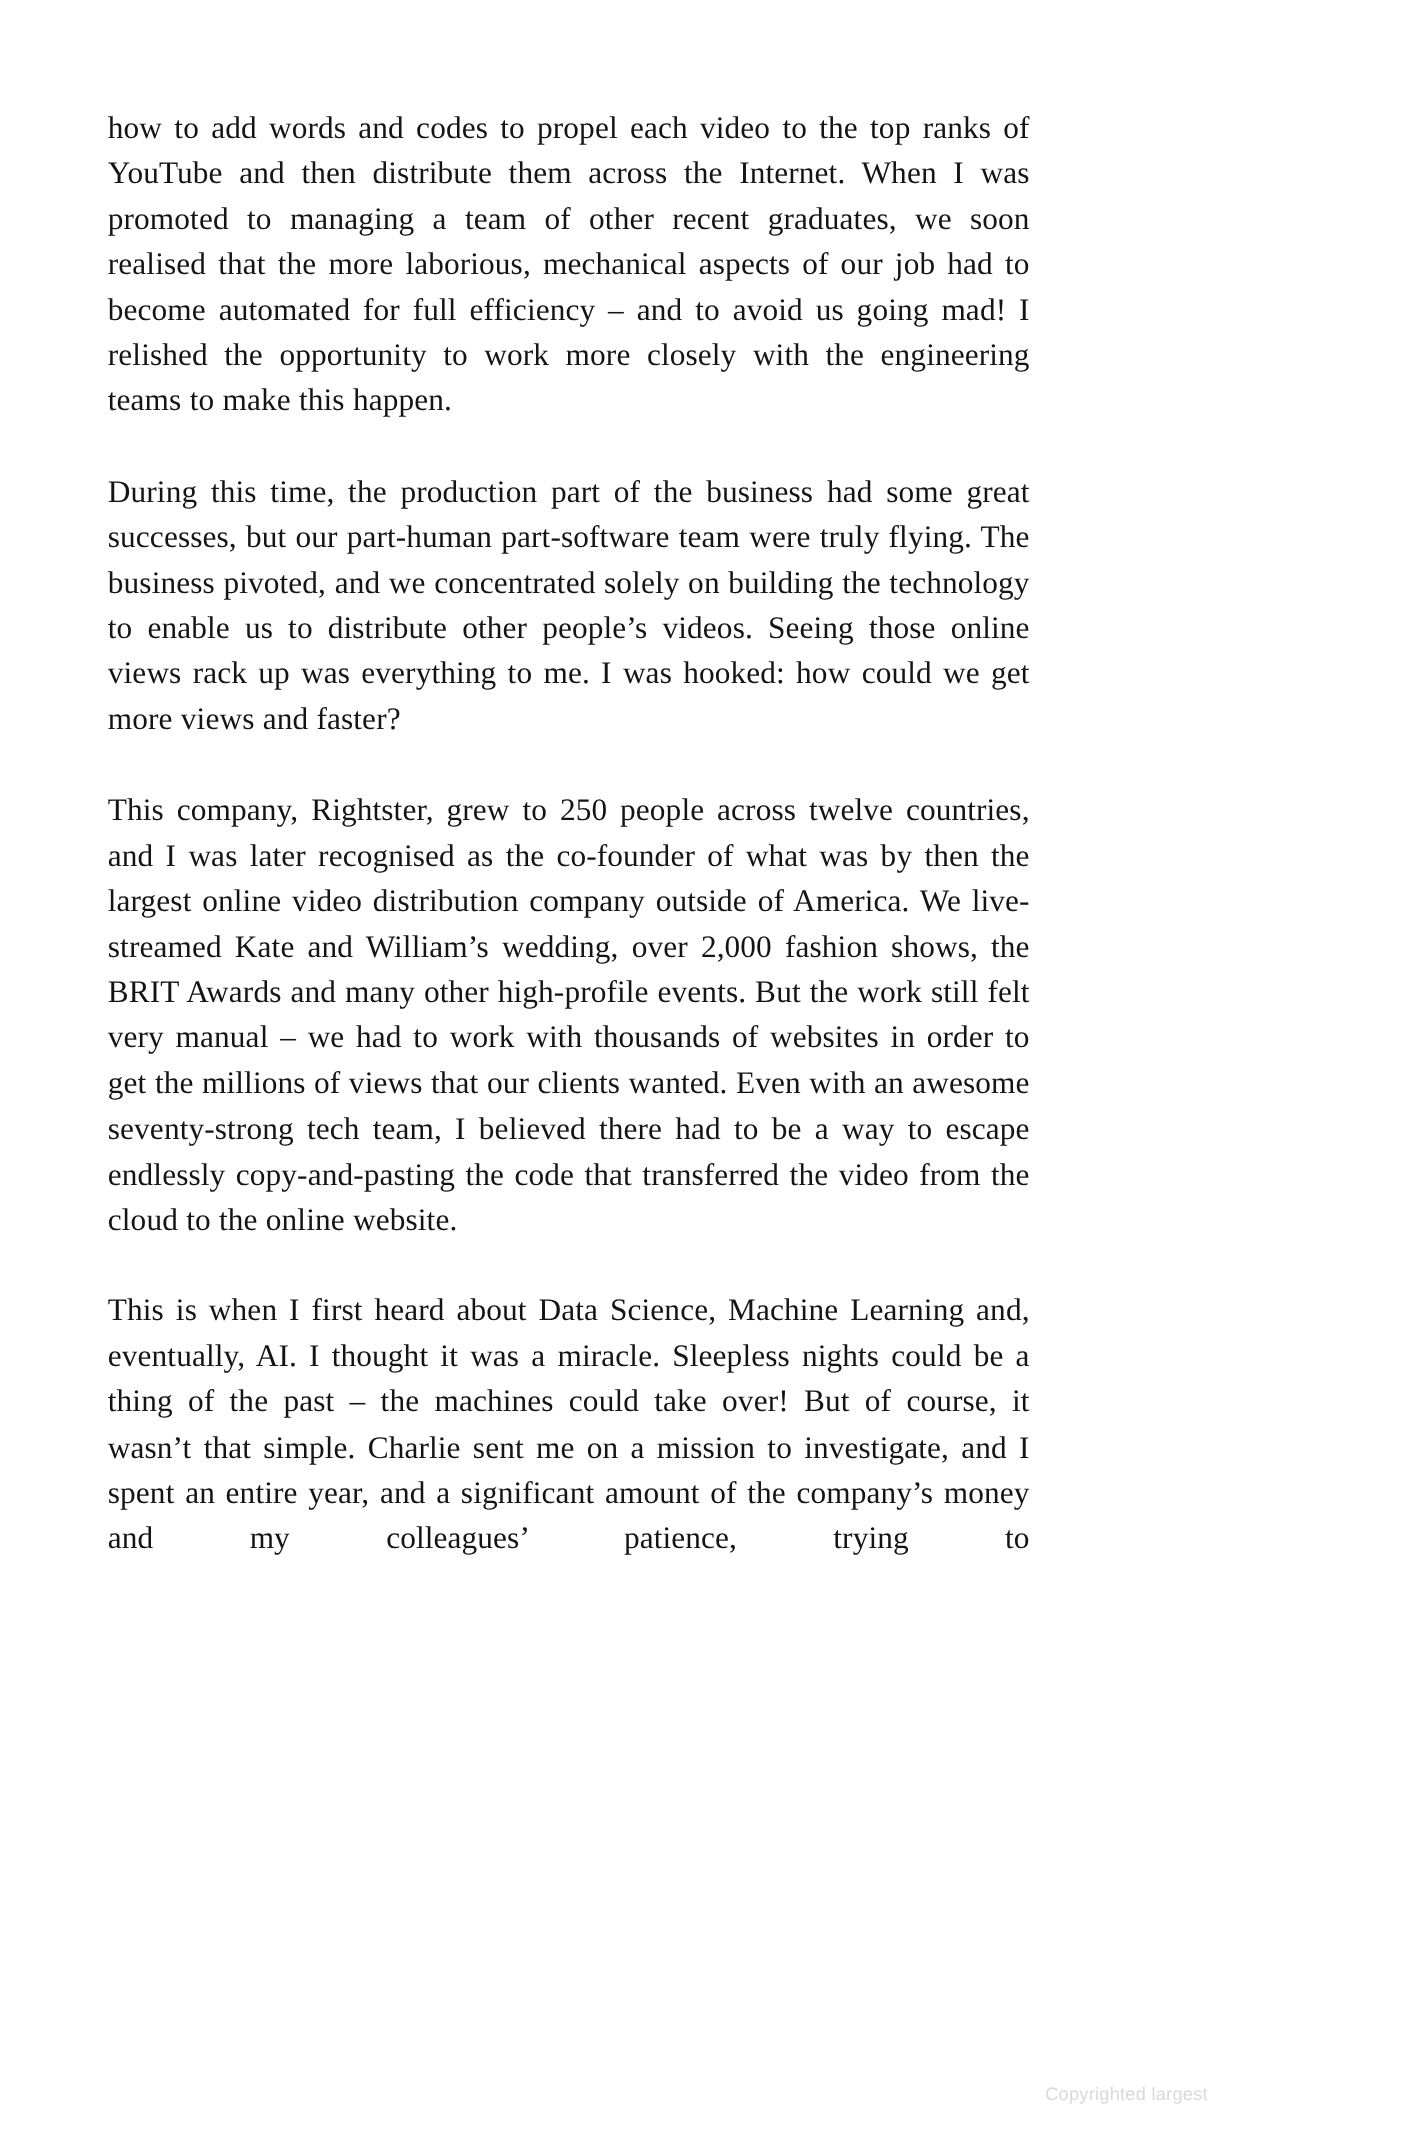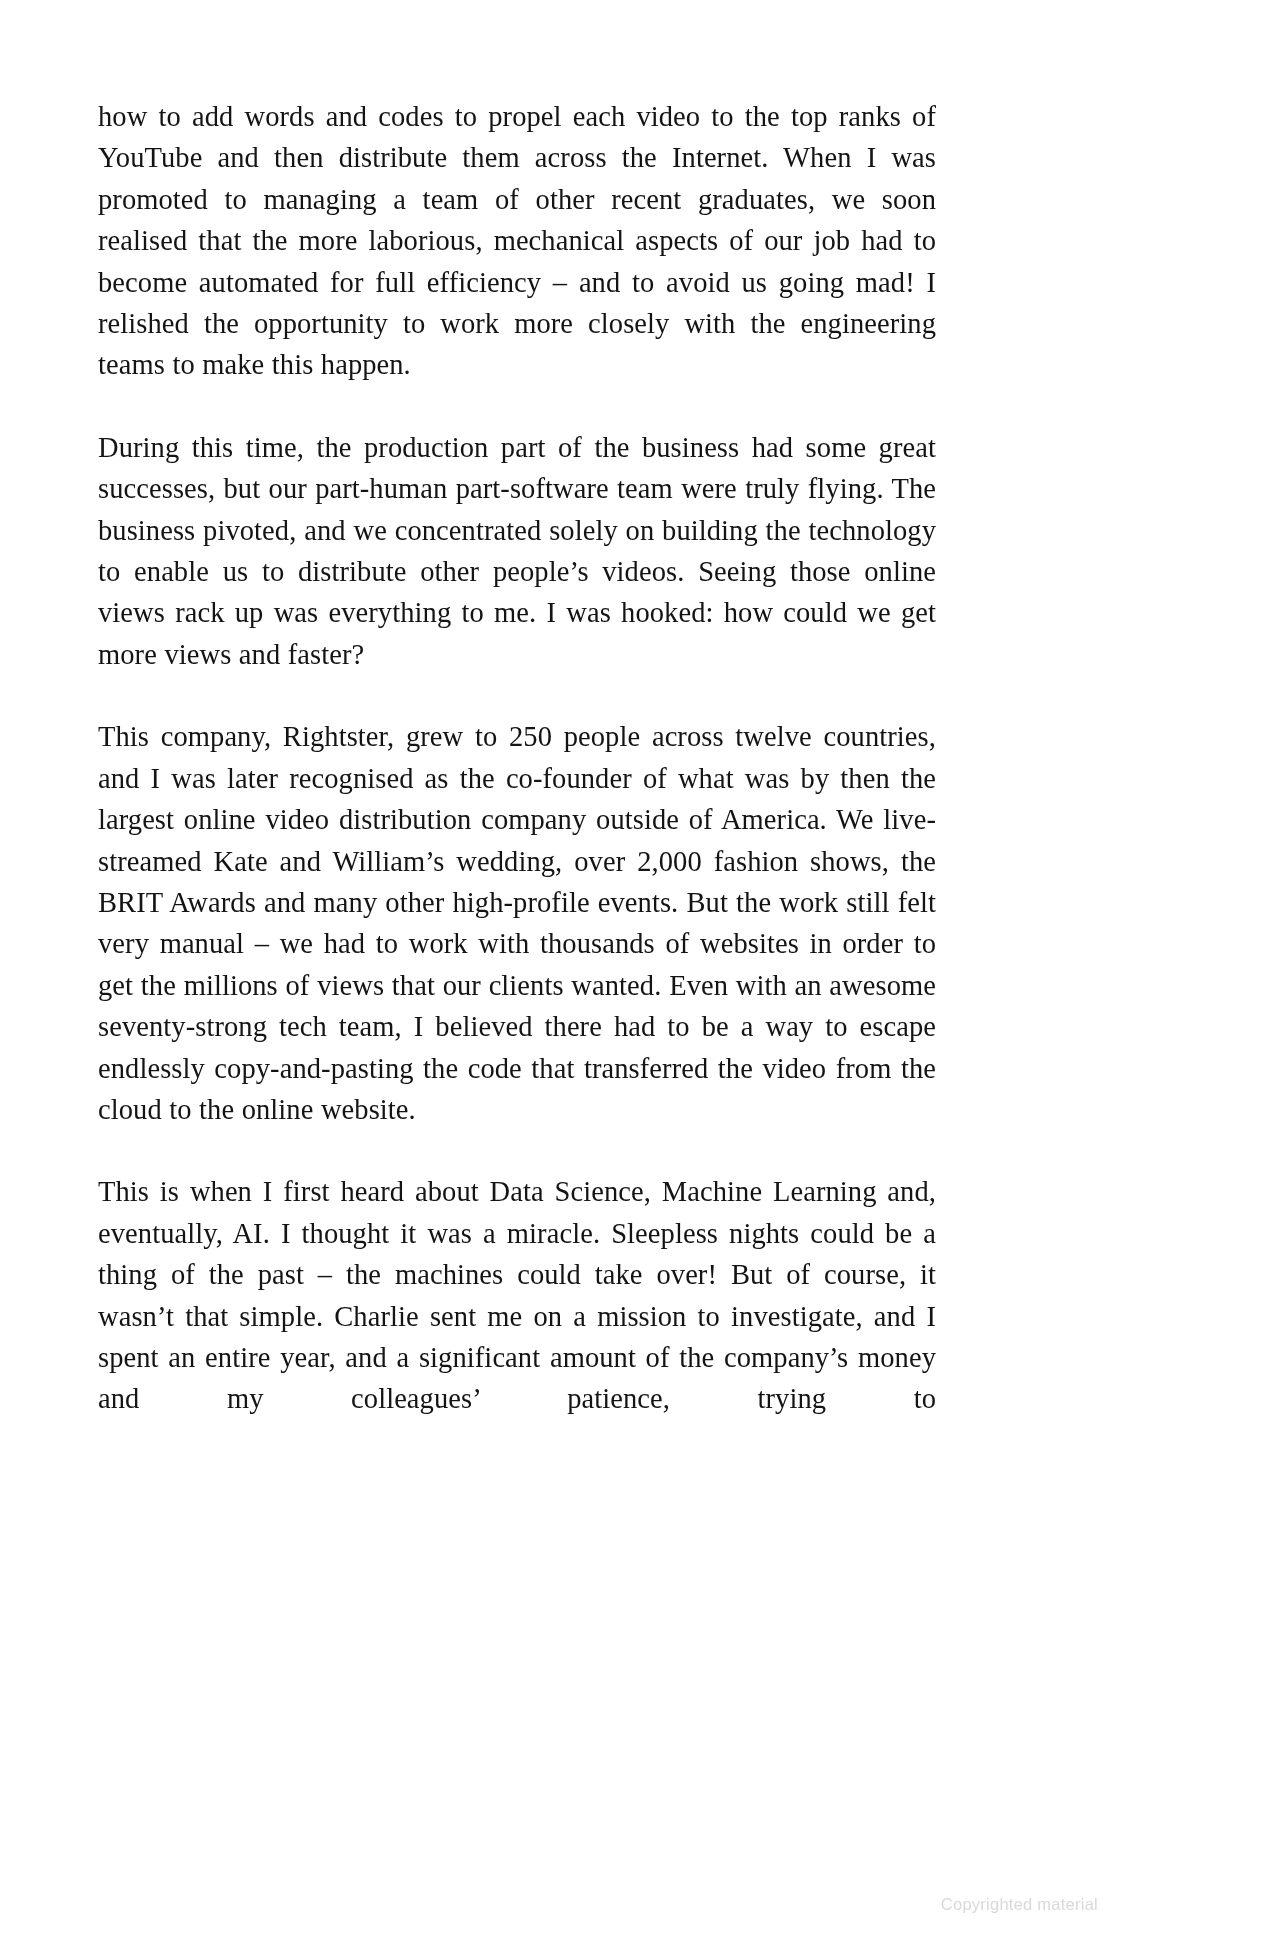--- a/index.html
+++ b/index.html
@@ -78,15 +78,15 @@
     <p class="para">how to add words and codes to propel each video to the top ranks of YouTube and then distribute them across the Internet. When I was promoted to managing a team of other recent graduates, we soon realised that the more laborious, mechanical aspects of our job had to become automated for full efficiency – and to avoid us going mad! I relished the opportunity to work more closely with the engineering teams to make this happen.</p>
 
     <p class="para">During this time, the production part of the business had some great successes, but our part-human part-software team were truly flying. The business pivoted, and we concentrated solely on building the technology to enable us to distribute other people’s videos. Seeing those online views rack up was everything to me. I was hooked: how could we get more views and faster?</p>
 
     <p class="para">This company, Rightster, grew to 250 people across twelve countries, and I was later recognised as the co-founder of what was by then the largest online video distribution company outside of America. We live-streamed Kate and William’s wedding, over 2,000 fashion shows, the BRIT Awards and many other high-profile events. But the work still felt very manual – we had to work with thousands of websites in order to get the millions of views that our clients wanted. Even with an awesome seventy-strong tech team, I believed there had to be a way to escape endlessly copy-and-pasting the code that transferred the video from the cloud to the online website.</p>
 
     <p class="para continues">This is when I first heard about Data Science, Machine Learning and, eventually, AI. I thought it was a miracle. Sleepless nights could be a thing of the past – the machines could take over! But of course, it wasn’t that simple. Charlie sent me on a mission to investigate, and I spent an entire year, and a significant amount of the company’s money and my colleagues’ patience, trying to</p>
 
   </div>
 
-  <div id="watermark">Copyrighted material</div>
+  <div id="watermark">Copyrighted largest</div>
 
 </div>
 
 </body></html>

